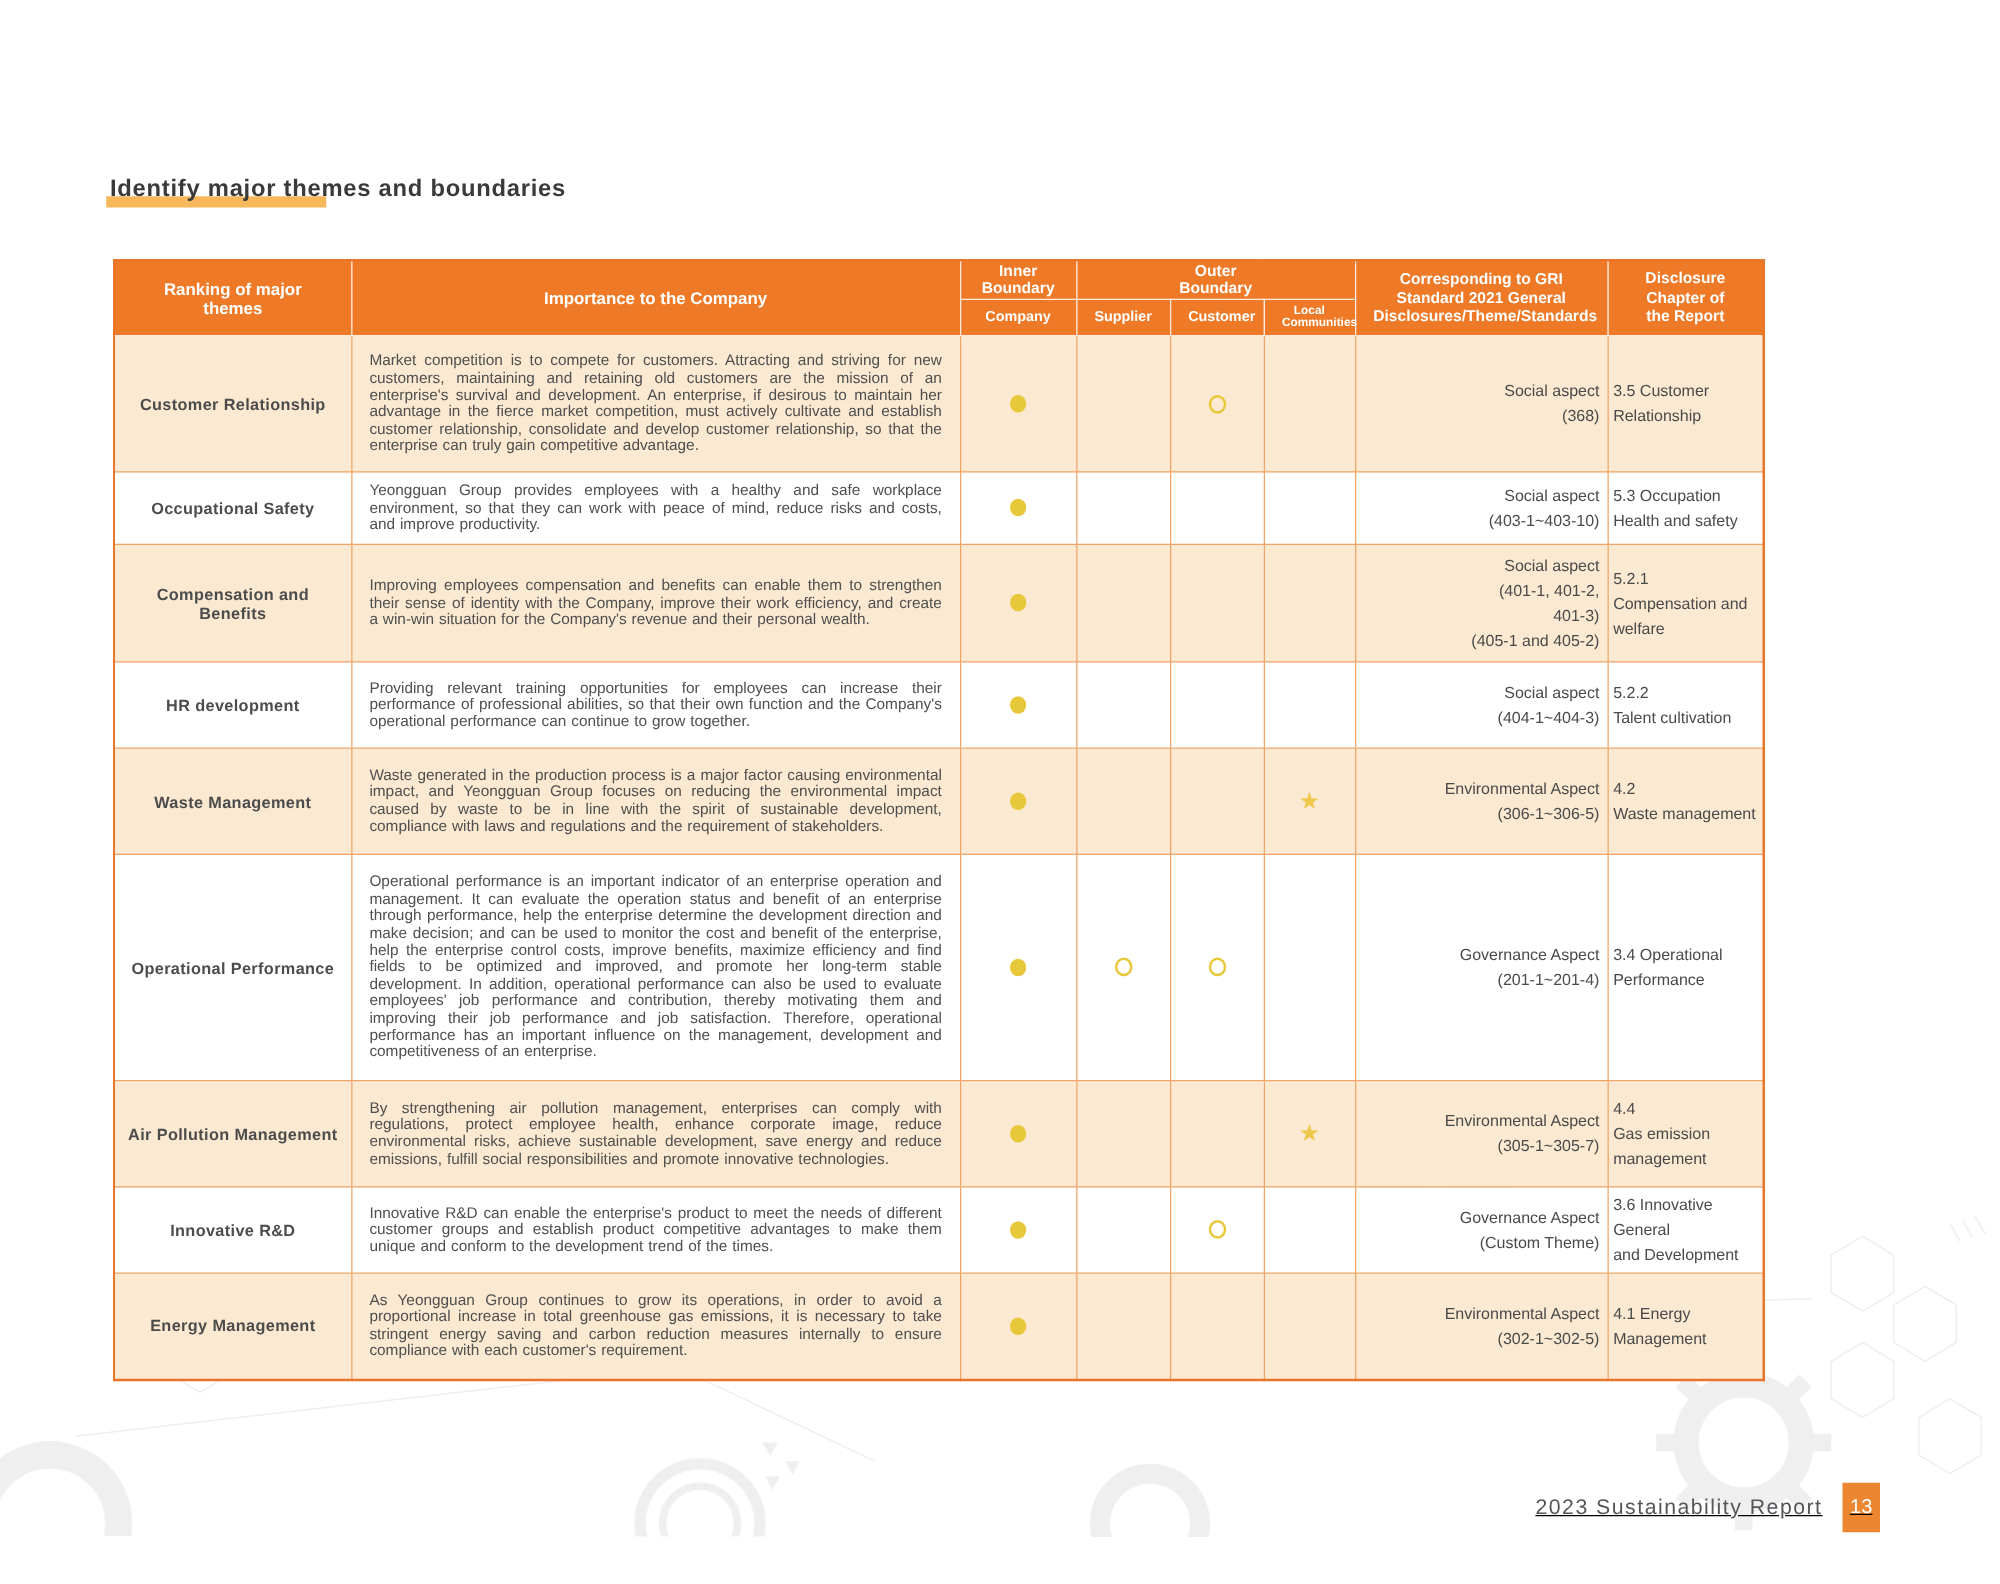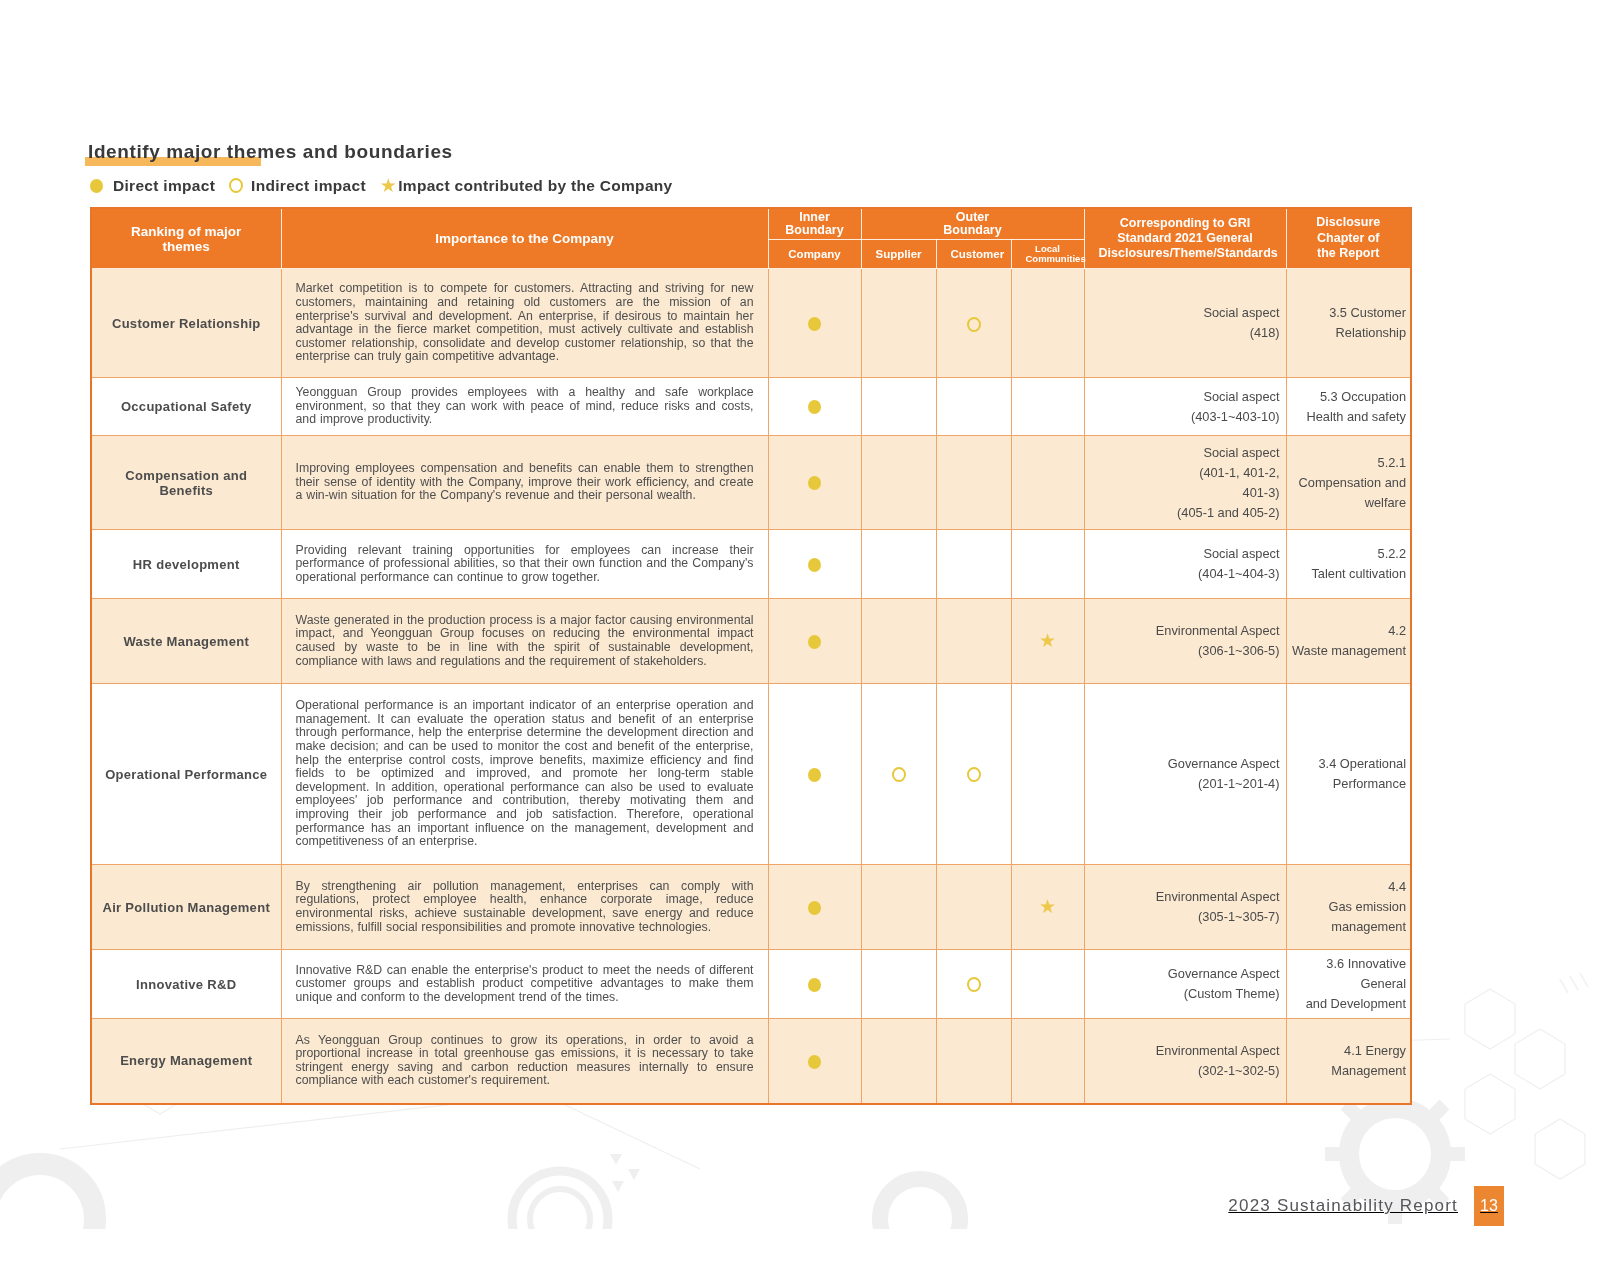--- a/index.html
+++ b/index.html
@@ -38,21 +38,21 @@
   th.h-disc{font-size:12.5px;line-height:1.25;}
   table.themes tbody td{
     border:1px solid #F0A468;vertical-align:middle;background:#ffffff;
   }
   table.themes tbody tr:nth-child(odd) td{background:#FBE9D1;}
   td.theme-cell{text-align:center;font-size:13px;font-weight:700;color:#4c4c4c;letter-spacing:.3px;padding:4px 8px;}
   td.importance-cell{padding:8px 14px;}
   .importance-text{font-size:12.3px;line-height:13.6px;color:#4f4f4f;text-align:justify;word-spacing:.5px;}
   td.marker-cell{text-align:center;}
   td.gri-cell{text-align:right;font-size:12.8px;color:#4a4a4a;line-height:20px;padding:4px 6px;}
-  td.disc-cell{text-align:right;font-size:12.8px;color:#4a4a4a;line-height:20px;padding:4px 4px;}
+  td.disc-cell{text-align:left;font-size:12.8px;color:#4a4a4a;line-height:20px;padding:4px 4px;}
   
   tbody tr:nth-child(1){height:109px;}
   tbody tr:nth-child(2){height:57px;}
   tbody tr:nth-child(3){height:94px;}
   tbody tr:nth-child(4){height:69px;}
   tbody tr:nth-child(5){height:85px;}
   tbody tr:nth-child(6){height:181px;}
   tbody tr:nth-child(7){height:85px;}
   tbody tr:nth-child(8){height:64px;}
   tbody tr:nth-child(9){height:85px;}
@@ -140,28 +140,20 @@
         </g>
       </g>
     </svg>
   </div>
 
   <div class="title-wrap">
     <span class="title-hl"></span>
     <h1 class="page-title">Identify major themes and boundaries</h1>
   </div>
 
-  <div class="legend">
-    <span class="marker-direct"></span>
-    <span class="lbl">Direct impact</span>
-    <span class="marker-indirect"></span>
-    <span class="lbl">Indirect impact</span>
-    <span class="marker-star">★</span>
-    <span class="lbl">Impact contributed by the Company</span>
-  </div>
 
   <div class="tbl-wrap">
     <table class="themes">
       <colgroup>
         <col style="width:190px">
           <col style="width:487px">
           <col style="width:93px">
           <col style="width:75px">
         <col style="width:75px">
           <col style="width:73px">
@@ -206,21 +198,21 @@
       <td class="theme-cell">Customer Relationship</td>
       <td class="importance-cell">
               <div class="importance-text">Market competition is to compete for customers. Attracting and striving for new customers, maintaining and retaining old customers are the mission of an enterprise's survival and development.  An enterprise, if desirous to maintain her advantage in the fierce market competition, must actively cultivate and establish customer relationship, consolidate and develop customer relationship, so that the enterprise can truly gain competitive advantage.</div>
             </td>
       <td class="marker-cell"><span class="marker-direct"></span></td>
       <td class="marker-cell"></td>
       <td class="marker-cell"><span class="marker-indirect"></span></td>
       <td class="marker-cell"></td>
       <td class="gri-cell">
               <div>Social aspect</div>
-              <div>(418)</div>
+              <div>(368)</div>
             </td>
       <td class="disc-cell">
               <div>3.5 Customer</div>
               <div>Relationship</div>
             </td>
     </tr>
           <tr>
       <td class="theme-cell">Occupational Safety</td>
       <td class="importance-cell">
               <div class="importance-text">Yeongguan Group provides employees with a healthy and safe workplace environment, so that they can work with peace of mind, reduce risks and costs, and improve productivity.</div>

